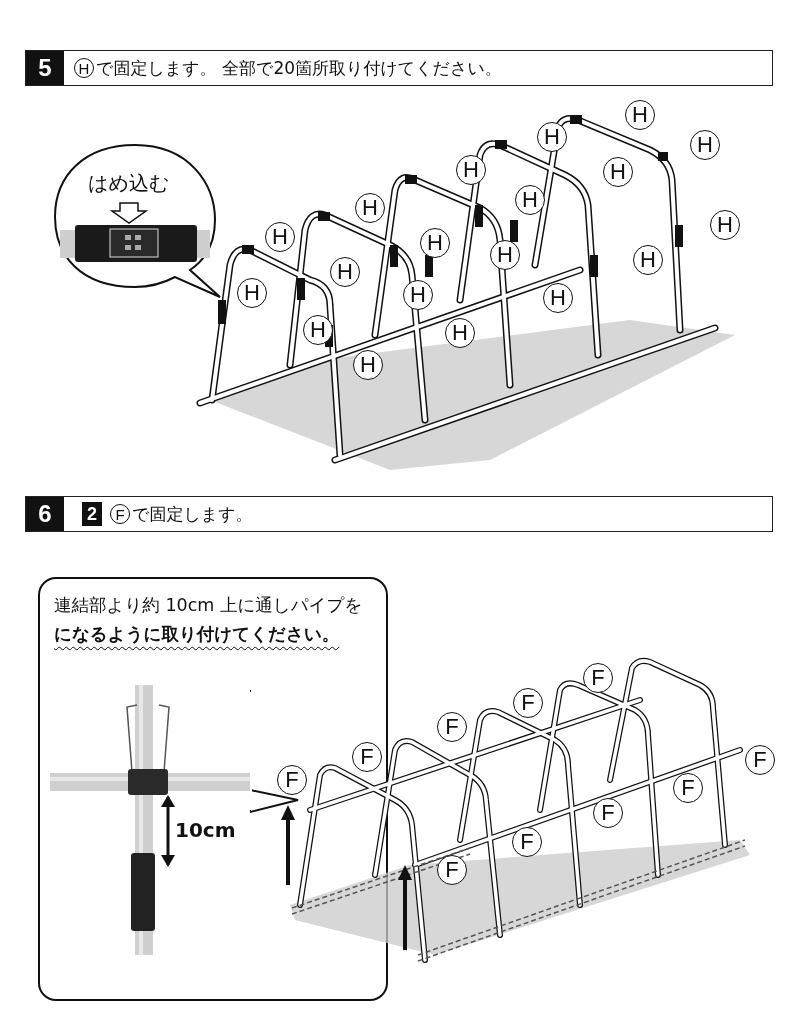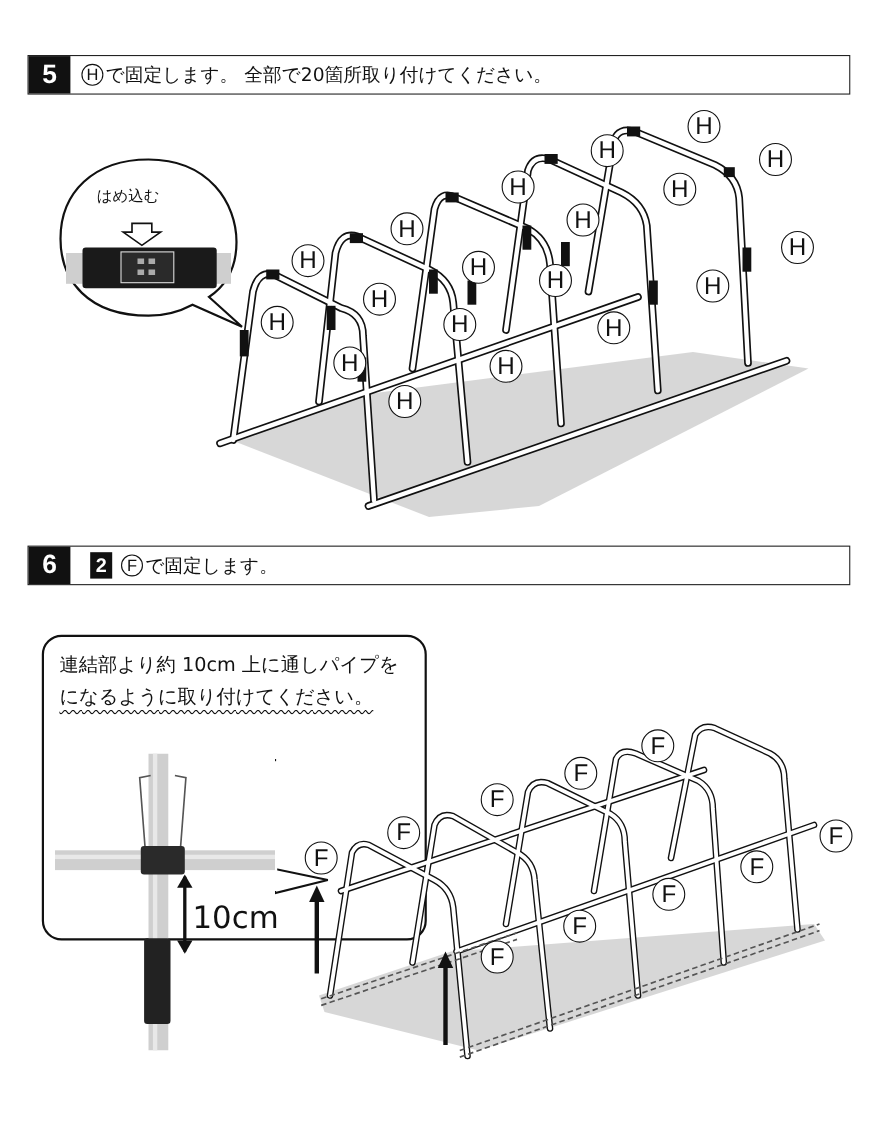--- a/index.html
+++ b/index.html
@@ -9,26 +9,26 @@
                  border:1.5px solid #222; background:#fff; display:flex; align-items:center; box-sizing:border-box; }
   .step-num { width:38px; height:100%; background:#111; color:#fff; font-weight:bold;
               font-size:24px; display:flex; align-items:center; justify-content:center;
               font-family:"Liberation Sans", sans-serif; }
   .step-text { font-size:17px; padding-left:10px; display:flex; align-items:center; gap:2px; white-space:nowrap; }
   .circ { display:inline-flex; width:20px; height:20px; border:1.5px solid #111; border-radius:50%;
           align-items:center; justify-content:center; font-size:15px; font-family:"Liberation Sans", sans-serif; box-sizing:border-box; }
   .ref-box { display:inline-flex; background:#111; color:#fff; font-weight:bold; width:20px; height:24px;
              align-items:center; justify-content:center; font-size:18px; margin:0 6px 0 18px; font-family:"Liberation Sans", sans-serif; }
   svg { position:absolute; }
-  .note-box { position:absolute; left:38px; top:577px; width:350px; height:278px;
+  .note-box { position:absolute; left:38px; top:577px; width:350px; height:424px;
               border:2px solid #111; border-radius:18px; box-sizing:border-box; background:#fff; }
   .note-text { position:absolute; left:14px; top:12px; font-size:17.5px; line-height:29px; white-space:nowrap; }
   .wavy { text-decoration:underline wavy #111; text-underline-offset:6px; text-decoration-thickness:1px; }
-  .lbl-10cm { position:absolute; left:175px; top:818px; font-size:28px; font-weight:normal; font-family:"DejaVu Sans", sans-serif; }
-  .bubble-label { position:absolute; left:88px; top:170px; font-size:14px; }
+  .lbl-10cm { position:absolute; left:175px; top:818px; font-size:20px; font-weight:bold; font-family:"DejaVu Sans", sans-serif; }
+  .bubble-label { position:absolute; left:88px; top:170px; font-size:20px; }
   .callout { position:absolute; width:30px; height:30px; border:1.5px solid #111; border-radius:50%;
              background:#fff; display:flex; align-items:center; justify-content:center;
              font-size:22px; font-family:"Liberation Sans", sans-serif; box-sizing:border-box; }
 </style>
 </head>
 <body>
 
 <div class="step-header" style="top:50px;">
   <div class="step-num">5</div>
   <div class="step-text">
@@ -116,21 +116,21 @@
   <div class="step-text" style="padding-left:0;">
     <span class="ref-box">2</span>
     <span class="circ">F</span>
     <span>で固定します。</span>
   </div>
 </div>
 
 <div class="note-box">
   <div class="note-text">
     <div>連結部より約 10cm 上に通しパイプを</div>
-    <div class="wavy" style="display:inline-block;">になるように取り付けてください。</div>
+    <div class="wavy" style="display:inline-block;font-weight:bold;">になるように取り付けてください。</div>
   </div>
 </div>
 <svg style="left:250px;top:690px;" width="60" height="130" viewBox="0 0 60 130">
   <polygon points="0,0 0,100 48,110 0,122" fill="#fff" stroke="#111" stroke-width="2"></polygon>
   <rect x="-4" y="2" width="6" height="118" fill="#fff"></rect>
 </svg>
 <svg style="left:45px;top:685px;" width="210" height="270" viewBox="0 0 210 270">
   <rect x="90" y="0" width="18" height="270" fill="#cfcfcf"></rect>
   <rect x="94" y="0" width="4" height="270" fill="#e8e8e8"></rect>
   <rect x="5" y="88" width="200" height="18" fill="#cfcfcf"></rect>

